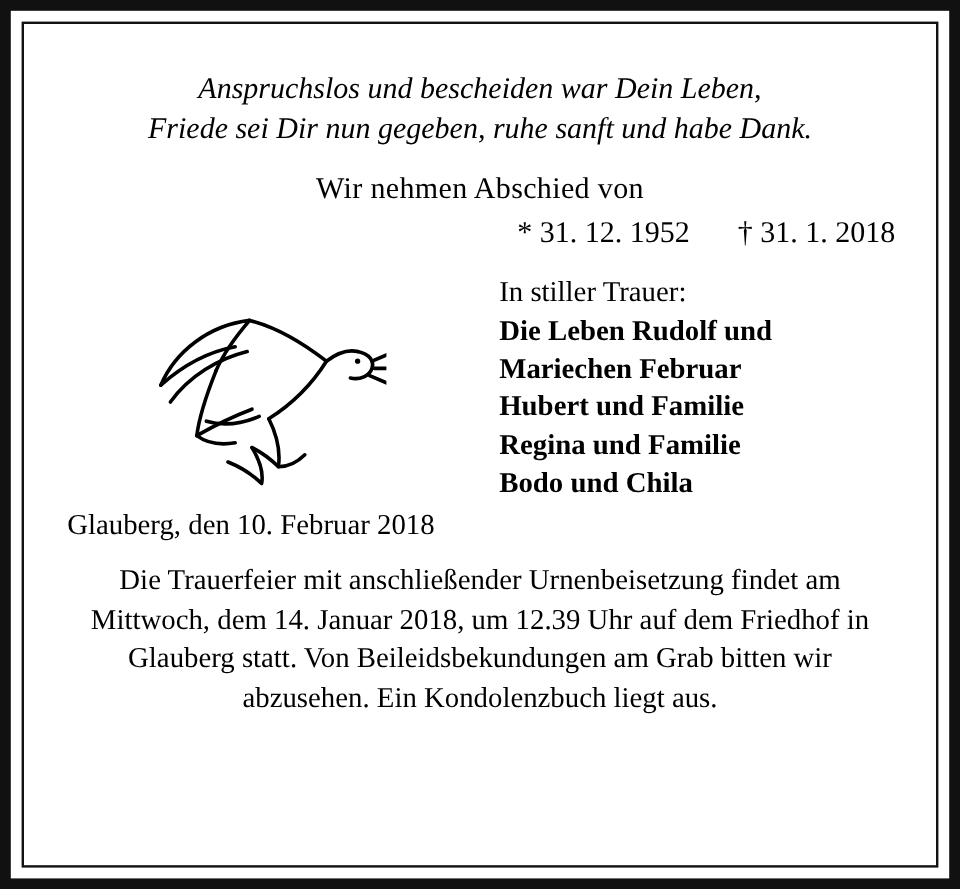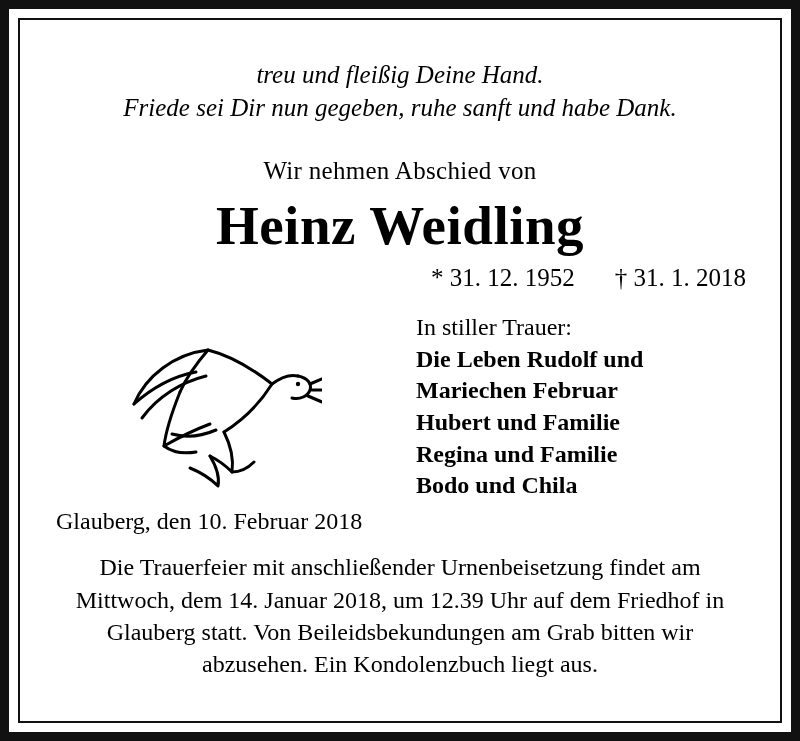--- a/index.html
+++ b/index.html
@@ -37,21 +37,21 @@
     font-size: 25px;
     line-height: 1.30;
     margin: 13px 0 0 0;
   }
   .verse div {
     white-space: nowrap;
   }
   .farewell {
     text-align: center;
     font-size: 25px;
-    margin-top: 33px;
+    margin-top: 20px;
     letter-spacing: 0.3px;
   }
   .name {
     text-align: center;
     font-size: 55px;
     font-weight: bold;
     margin-top: 12px;
     letter-spacing: 0.5px;
     line-height: 1.05;
   }
@@ -103,27 +103,26 @@
     padding: 0 6px;
   }
 </style>
 </head>
 <body>
 
 <div class="obituary">
   <div class="inner-frame">
 
     <div class="verse">
-      <div>treu und fleißig Deine Hand.</div>
+      <div>Anspruchslos und bescheiden war Dein Leben,</div>
       <div>Friede sei Dir nun gegeben, ruhe sanft und habe Dank.</div>
     </div>
 
     <div class="farewell">Wir nehmen Abschied von</div>
 
-    <div class="name">Heinz Weidling</div>
 
     <div class="dates">
       <span class="birth">* 31. 12. 1952</span><span class="death">† 31. 1. 2018</span>
     </div>
 
     <div class="mid-block">
 
       <div class="dove-wrap">
         <svg width="210" height="170" viewBox="0 0 210 170" fill="none" xmlns="http://www.w3.org/2000/svg">
           <g stroke="#000000" stroke-width="3" stroke-linecap="round" stroke-linejoin="round" fill="none">

